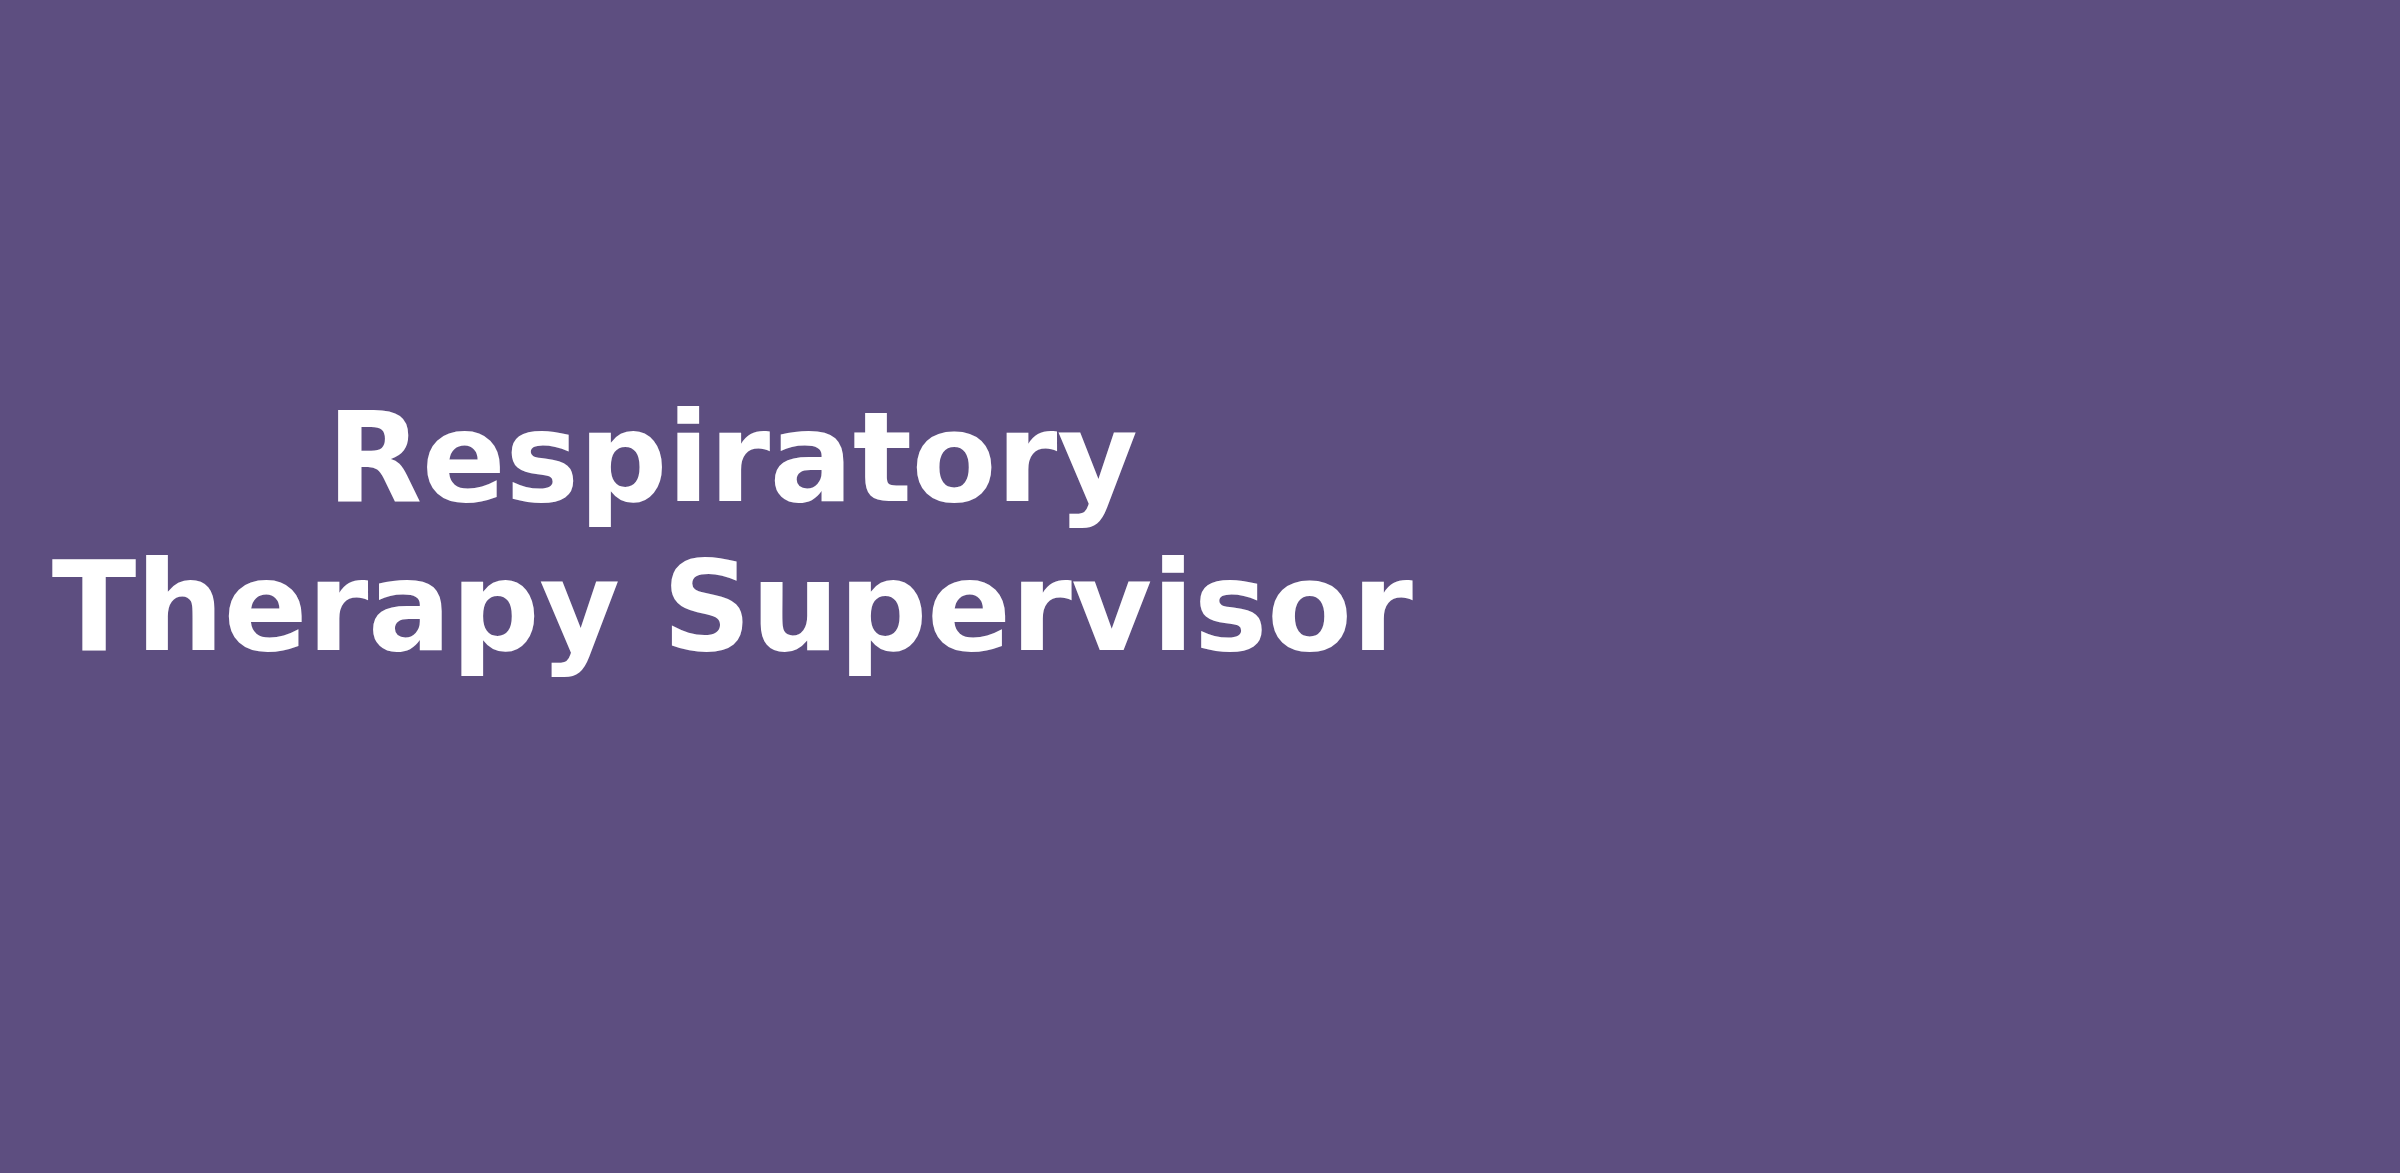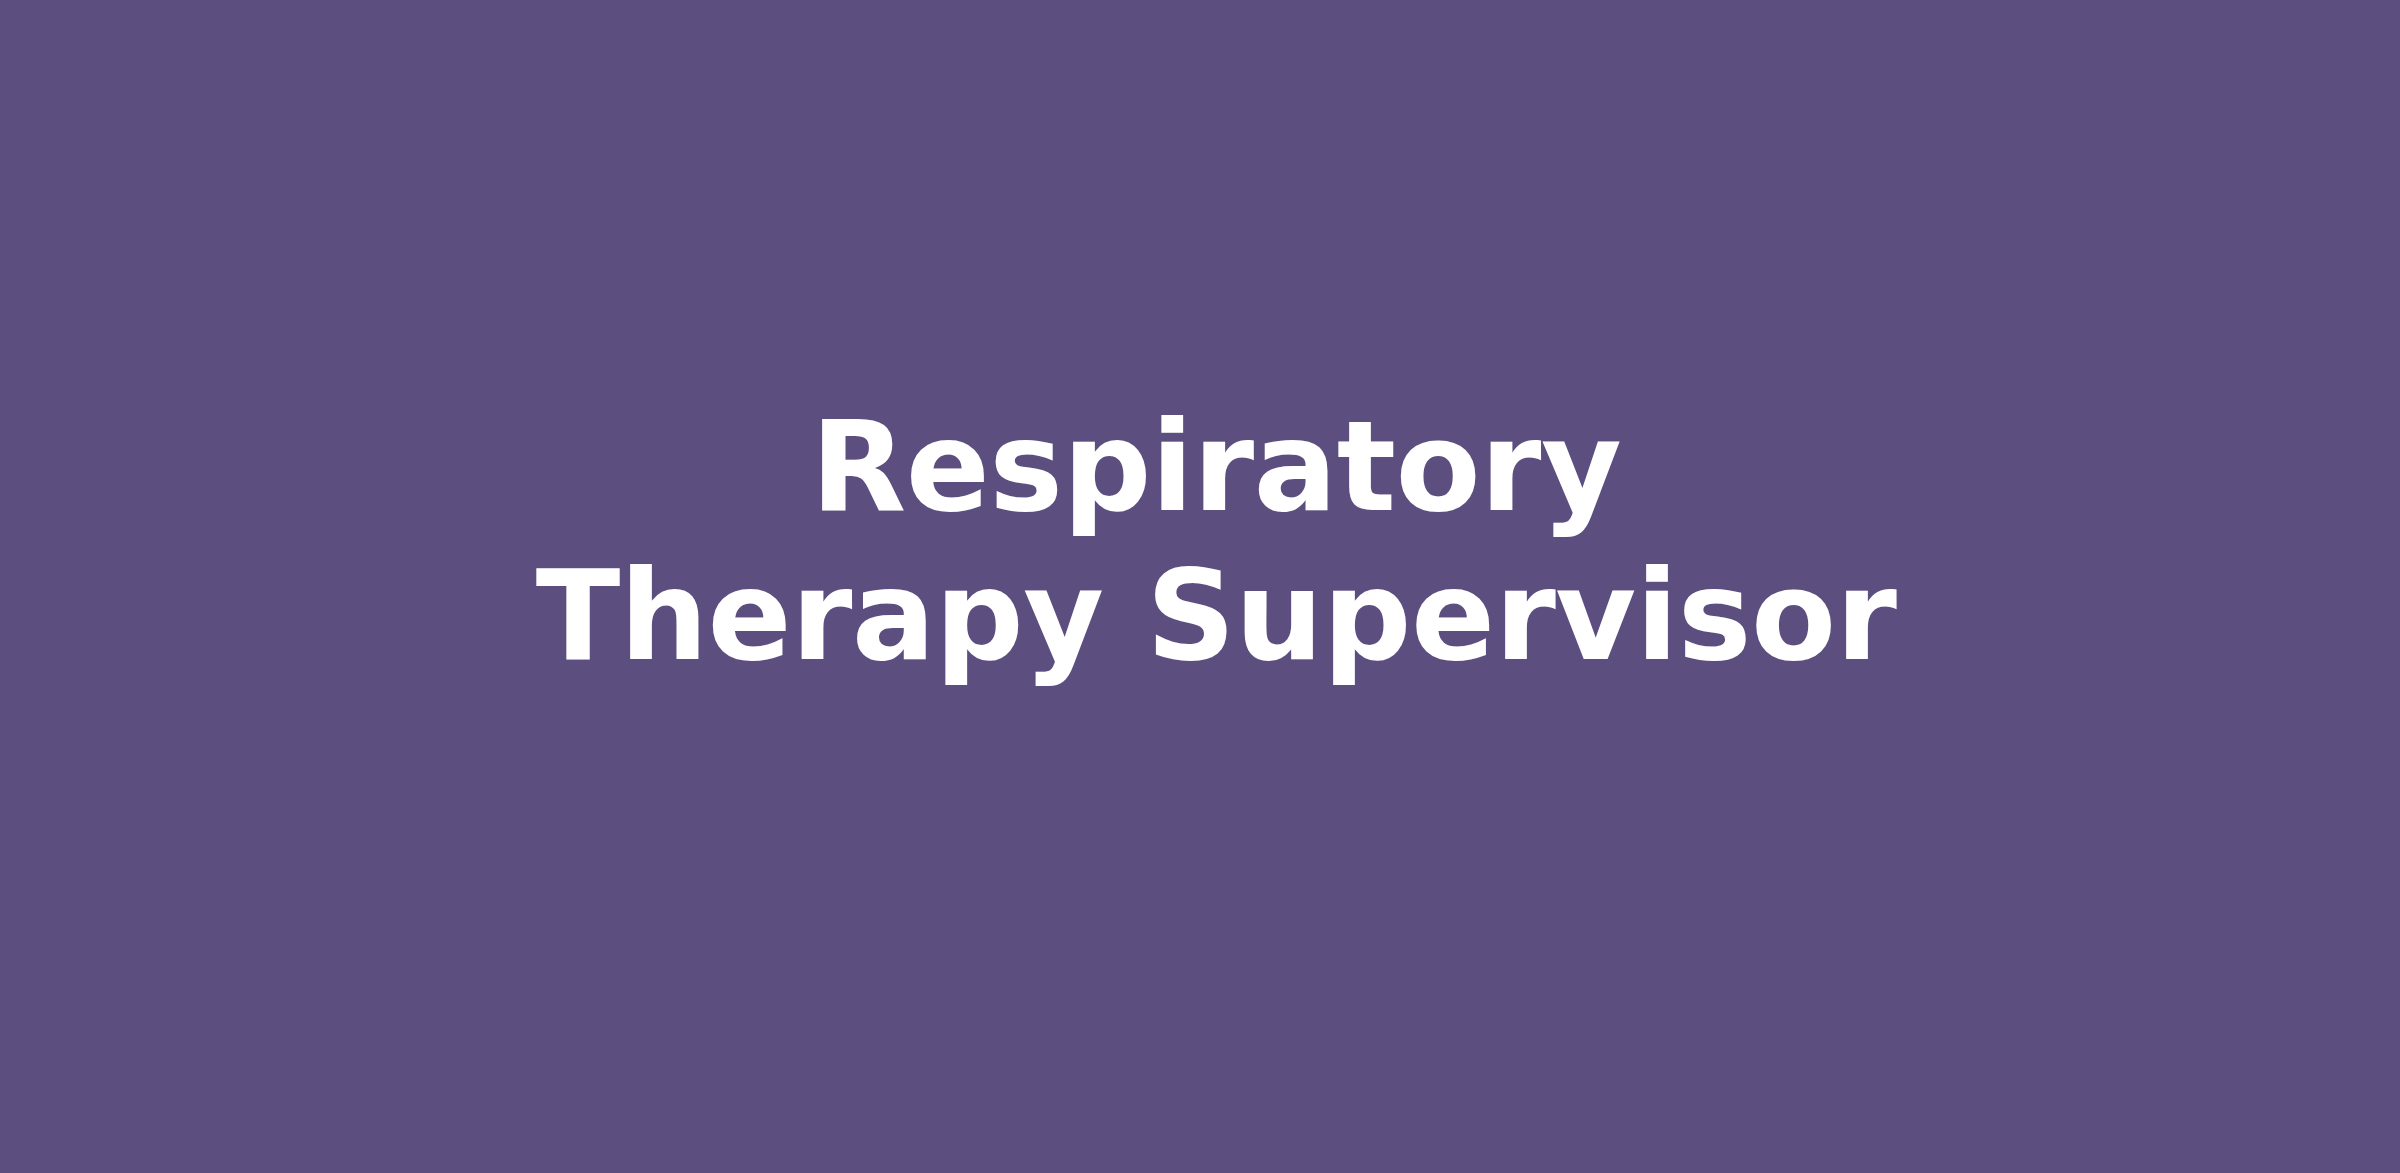--- a/index.html
+++ b/index.html
@@ -25,23 +25,23 @@
     display: flex;
     flex-direction: column;
     align-items: center;
     justify-content: flex-start;
   }
 
   .title-block {
     position: absolute;
     left: 0;
     right: 0;
-    top: 393px;
+    top: 384px;
     display: flex;
-    flex-direction: column;
+    flex-direction: row;
     align-items: center;
     justify-content: flex-start;
     margin-left: 32px;
   }
 
   .slide-title {
     display: block;
     width: 1400px;
     margin: 0;
     padding: 0;

